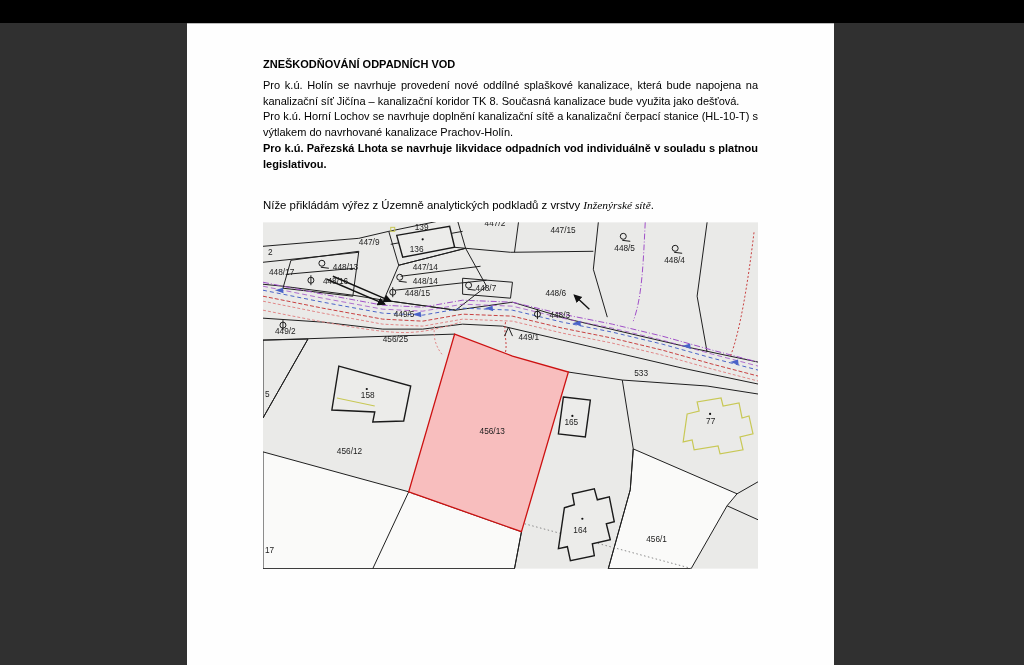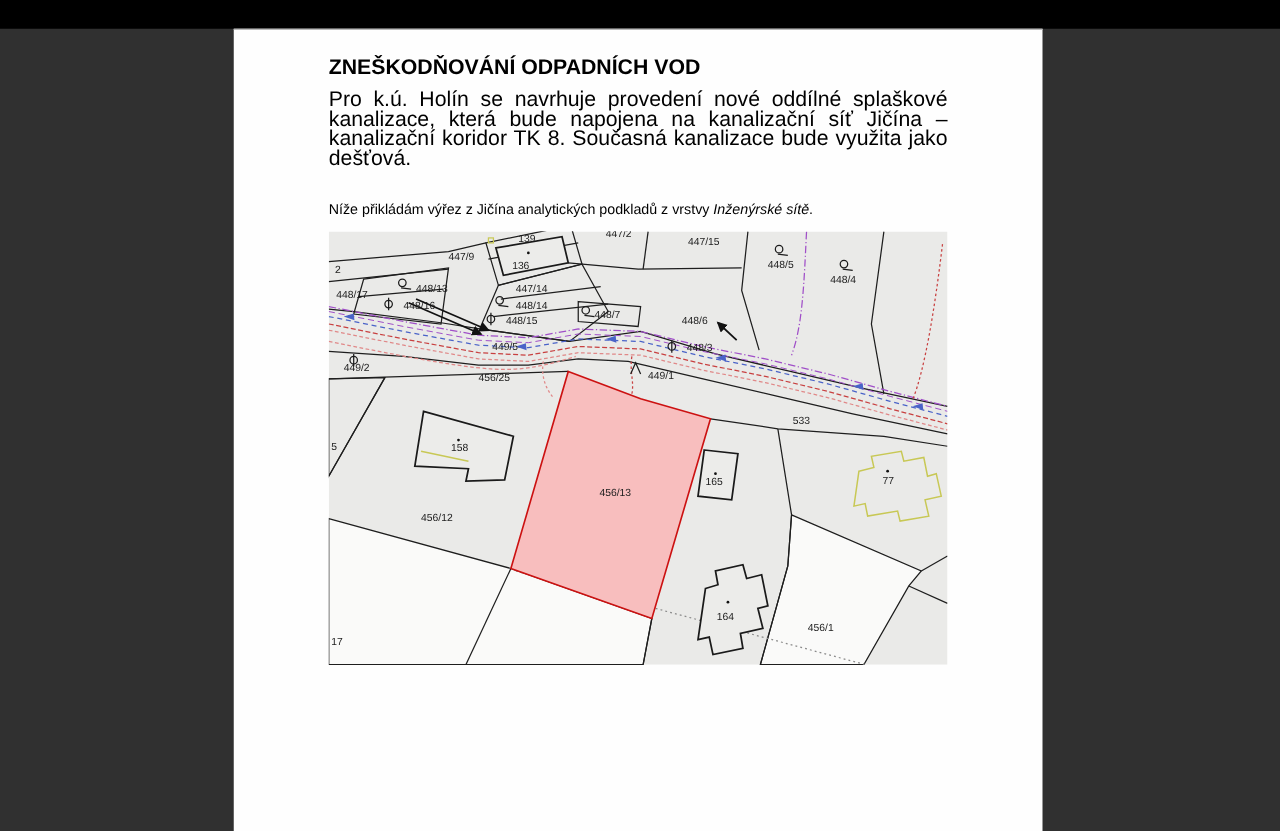--- a/index.html
+++ b/index.html
@@ -6,45 +6,47 @@
   body {
     width:1024px; height:665px; position:relative; overflow:hidden;
     background:#303030; font-family:"Liberation Sans", sans-serif;
   }
   .topband { position:absolute; left:0; top:0; width:1024px; height:23px; background:#000; }
   .page {
     position:absolute; left:187px; top:23px; width:647px; height:642px;
     background:#fefefe; border-top:1px solid #bbb;
   }
   .content { position:absolute; left:76px; top:20px; width:495px; color:#000; }
-  .doc-title { font-size:17px; font-weight:bold; margin:0 0 8px 0; }
-  .body-text p { margin:0; font-size:17px; line-height:15.7px; text-align:justify; }
+  .doc-title { font-size:11px; font-weight:bold; margin:14px 0 8px 0; }
+  .body-text p { margin:0; font-size:11px; line-height:15.7px; text-align:justify; }
   .body-text p.bold { font-weight:bold; }
   .caption { margin-top:25px; font-size:11.4px; line-height:16px; }
-  .caption .it { font-style:italic; }
+  .caption .it { font-style:italic;font-family:Liberation Serif, serif; }
   .map-wrap { margin-top:9px; width:495px; height:347px; }
   svg { display:block; }
   .mlabel { font-family:"Liberation Sans",sans-serif; font-size:8.3px; fill:#1c1c1c; }
   .bl { stroke:#1e1e1e; stroke-width:1; fill:none; }
   .bld { stroke:#1a1a1a; stroke-width:1.4; fill:#ececea; }
 </style>
 </head>
 <body>
 
 <div class="topband"></div>
 
 <div class="page">
   <div class="content">
     <h1 class="doc-title">ZNEŠKODŇOVÁNÍ ODPADNÍCH VOD</h1>
 
     <div class="body-text">
       <p>Pro k.ú. Holín se navrhuje provedení nové oddílné splaškové kanalizace, která bude napojena na kanalizační síť Jičína – kanalizační koridor TK 8. Současná kanalizace bude využita jako dešťová.</p>
+      <p>Pro k.ú. Horní Lochov se navrhuje doplnění kanalizační sítě a kanalizační čerpací stanice (HL-10-T) s výtlakem do navrhované kanalizace Prachov-Holín.</p>
+      <p class="bold">Pro k.ú. Pařezská Lhota se navrhuje likvidace odpadních vod individuálně v souladu s platnou legislativou.</p>
     </div>
 
-    <div class="caption"><span>Níže přikládám výřez z Jičína analytických podkladů z vrstvy </span><span class="it">Inženýrské sítě</span><span>.</span></div>
+    <div class="caption"><span>Níže přikládám výřez z Územně analytických podkladů z vrstvy </span><span class="it">Inženýrské sítě</span><span>.</span></div>
 
     <div class="map-wrap">
       <svg id="mapsvg" width="495" height="347" viewBox="0 0 496 347">
         <defs>
           <marker id="arw" markerWidth="8" markerHeight="8" refX="5" refY="3" orient="auto">
             <path d="M0,0 L6,3 L0,6 z" fill="#111"></path>
           </marker>
         </defs>
 
         <rect x="0" y="0" width="496" height="347" fill="#eaeae8"></rect>

